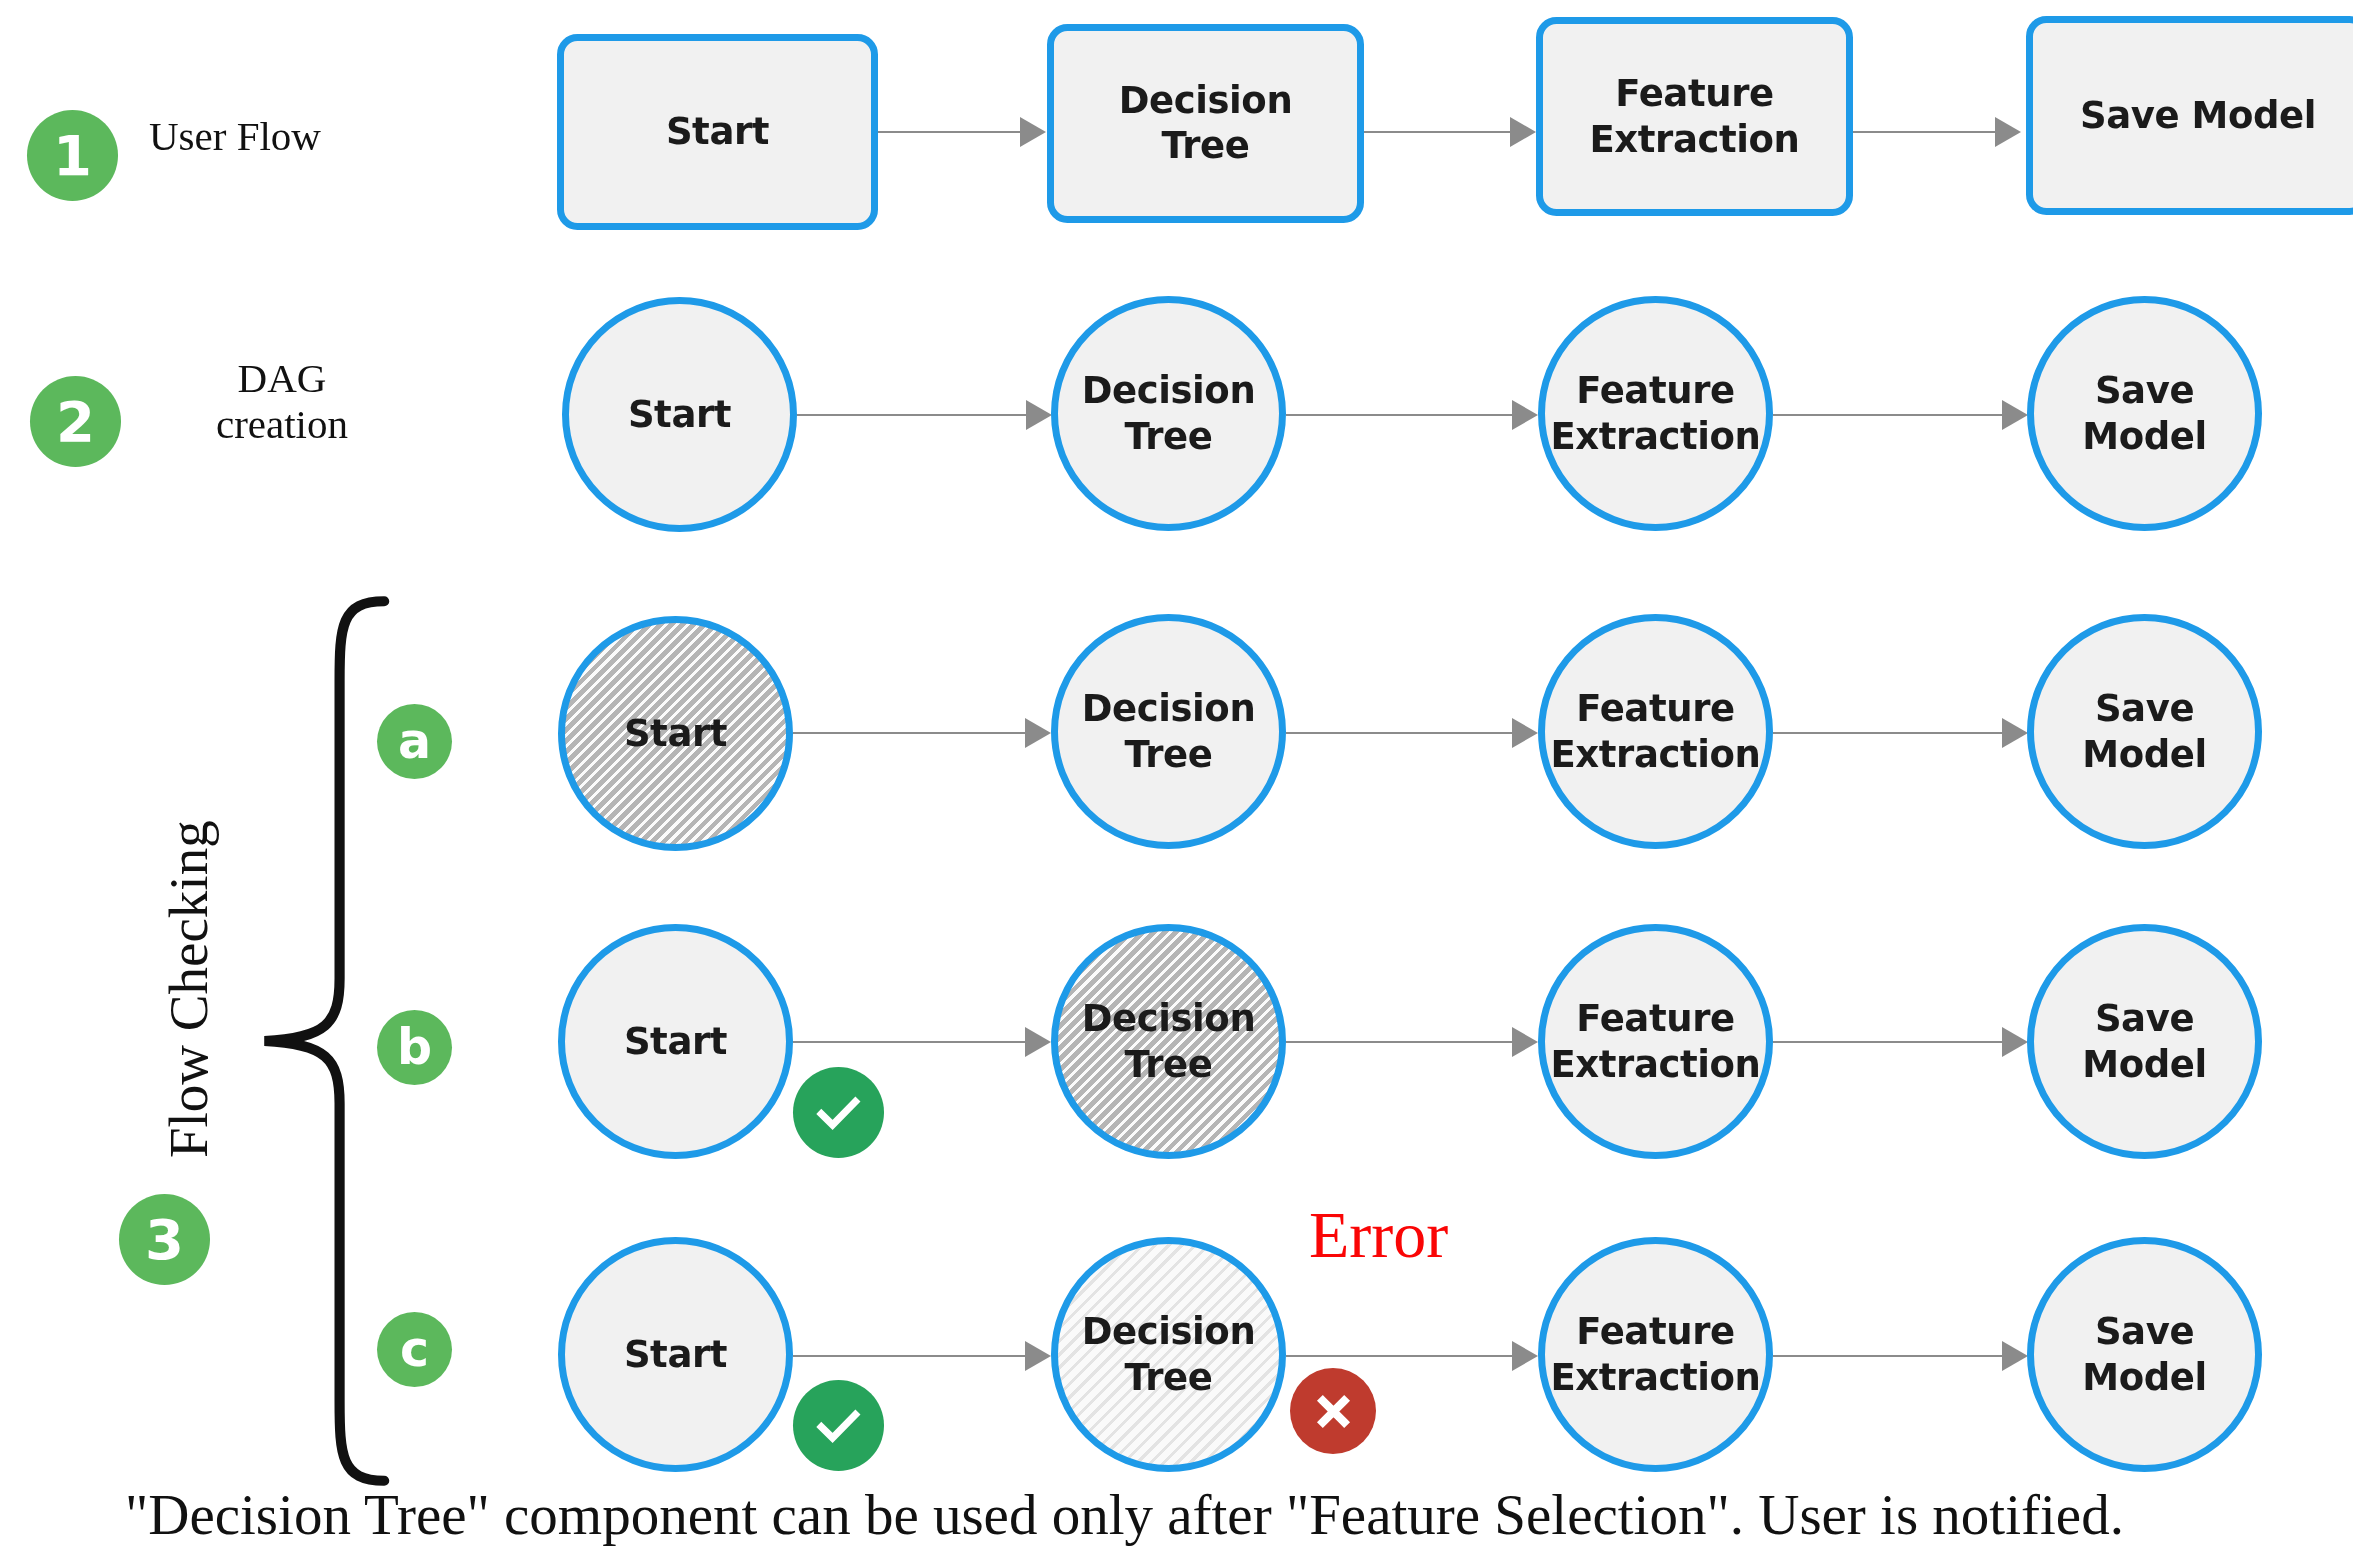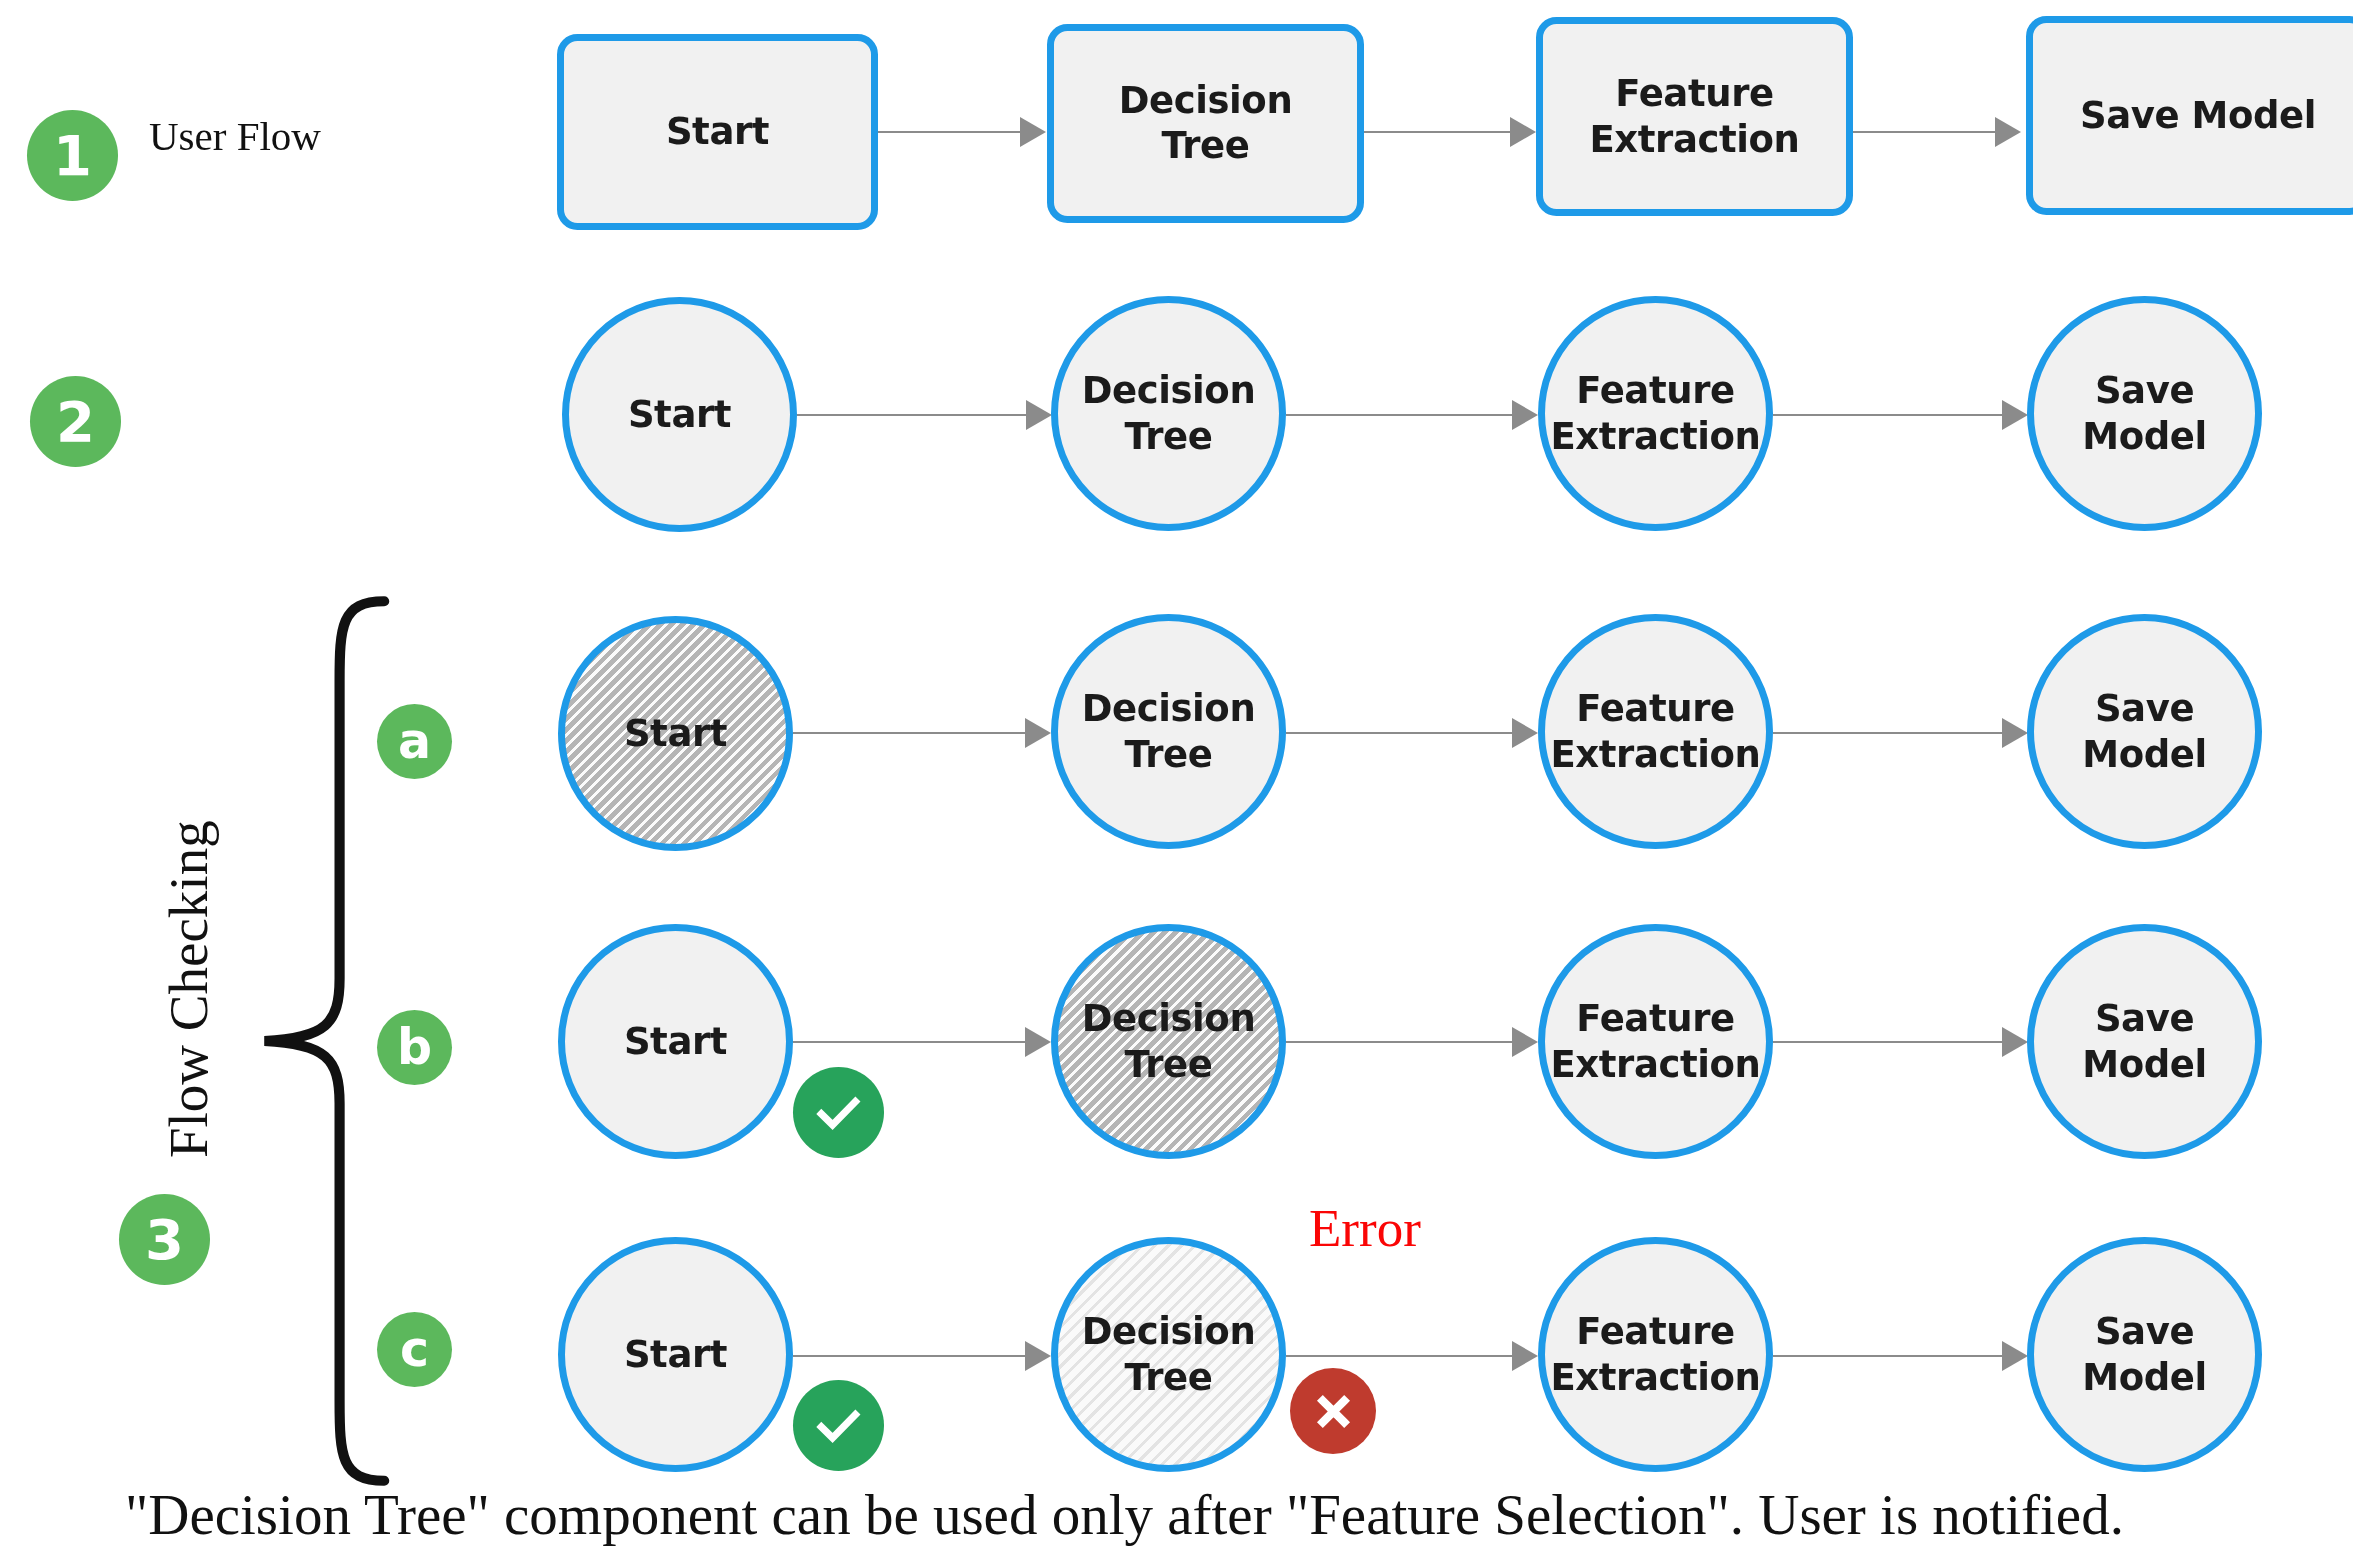--- a/index.html
+++ b/index.html
@@ -100,21 +100,21 @@
   .status.ok{background:#27a35b;}
   .status.err{background:#bf3b2e;}
 
   
   .brace{position:absolute;}
 
   
   .error-text{
     position:absolute;
     font-family:"Liberation Serif", serif;
-    color:#fa0505;font-size:53px;line-height:1;
+    color:#fa0505;font-size:66px;line-height:1;
   }
 
   
   .caption{
     position:absolute;
     font-family:"Liberation Serif", serif;
     color:#111;font-size:57px;line-height:1;
     white-space:nowrap;
   }
 </style>
@@ -139,20 +139,22 @@
   </div>
   <div class="node rect" style="left:1536px;top:17px;width:317px;height:199px;">Feature
 Extraction</div>
   <div class="arrow" style="left:1853px;top:115px;width:168px;">
     <div class="shaft" style="width:142px;"></div>
     <div class="head" style="left:142px;"></div>
   </div>
   <div class="node rect" style="left:2026px;top:15.7px;width:344px;height:199px;">Save Model</div>
 
   <div class="badge badge-num" style="left:30px;top:376px;">2</div>
+  <div class="step-label centered" style="left:153px;top:356px;width:258px;">DAG
+creation</div>
 
   <div class="node circle" style="left:562px;top:297px;width:235px;height:235px;">Start</div>
   <div class="arrow" style="left:797px;top:398px;width:254px;">
     <div class="shaft" style="width:229px;"></div>
     <div class="head" style="left:229px;"></div>
   </div>
   <div class="node circle" style="left:1051px;top:296px;width:235px;height:235px;">Decision
 Tree</div>
   <div class="arrow" style="left:1286px;top:398px;width:252px;">
     <div class="shaft" style="width:226px;"></div>

